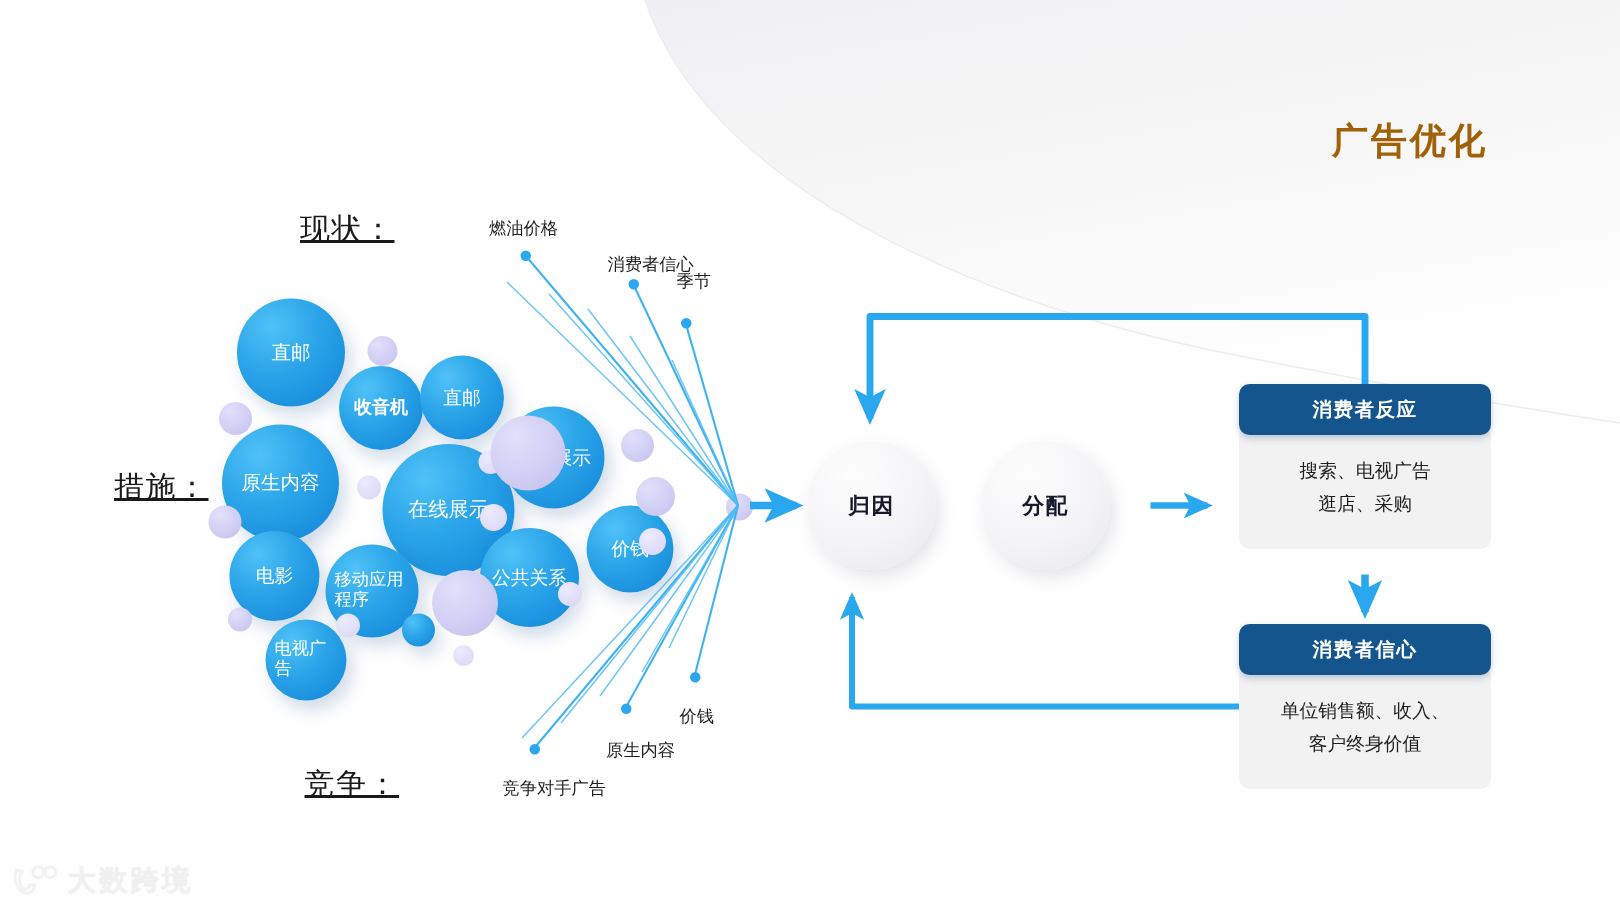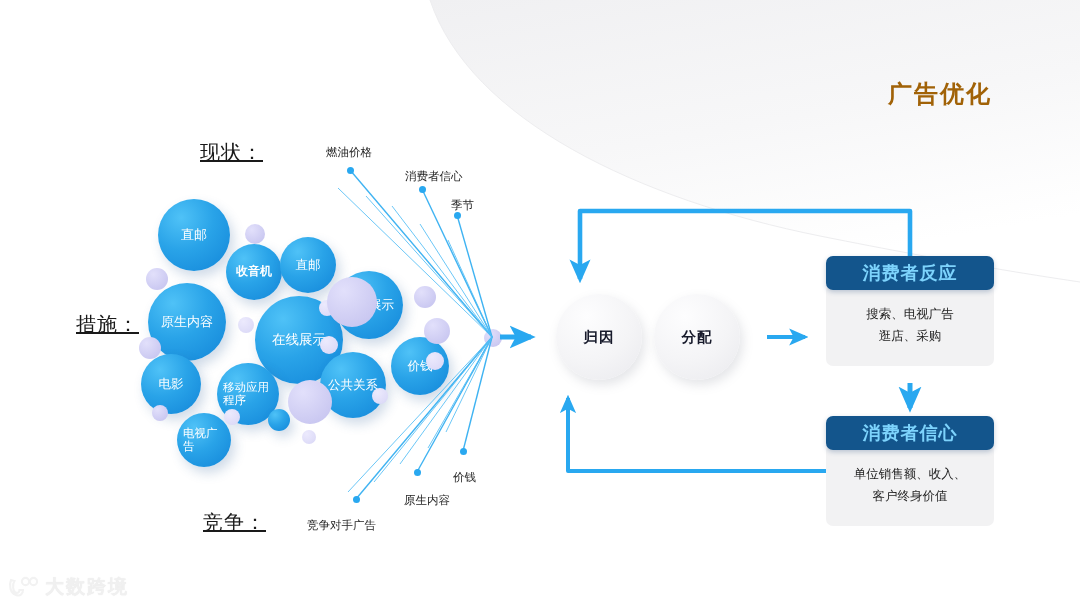--- a/index.html
+++ b/index.html
@@ -59,32 +59,32 @@
   }
 
   
   .core{
     position:absolute;width:86px;height:86px;border-radius:50%;
     background:radial-gradient(circle at 36% 26%, #fdfdfe 0%, #f4f4f6 55%, #e9e9ed 100%);
     box-shadow:3px 5px 11px rgba(120,125,140,.20);
     display:flex;align-items:center;justify-content:center;
     font-size:14.5px;font-weight:bold;color:#171a2b;letter-spacing:1px;
   }
-  .core.c1{left:556px;top:294px;}
+  .core.c1{left:538px;top:294px;}
   .core.c2{left:596px;top:294px;}
   .core.c3{left:654px;top:294px;}
 
   
   .card{position:absolute;width:168px;}
   .card .head{
     position:relative;z-index:2;
-    background:#13558c;color:#7dd3fc;
+    background:#13558c;color:#ffffff;
     border-radius:7px;
     height:34px;line-height:34px;text-align:center;
-    font-size:18px;font-weight:bold;letter-spacing:1px;
+    font-size:13px;font-weight:bold;letter-spacing:1px;
     box-shadow:0 2px 5px rgba(20,60,110,.25);
   }
   .card .body{
     position:relative;z-index:1;margin-top:-6px;
     background:#f2f2f3;
     border-radius:7px;
     padding:20px 10px 18px;
     text-align:center;color:#1f1f1f;
     font-size:12.5px;line-height:1.75;
   }
@@ -128,21 +128,21 @@
   <div class="sec-label sec-act">措施：</div>
   <div class="sec-label sec-comp">竞争：</div>
 
   <div id="bubble-cluster">
       <div class="bubble blue" style="left: 158px; top: 199px; width: 72px; height: 72px; font-size: 13px; padding: 0px 6px;">直邮</div>
       <div class="bubble blue" style="left: 226px; top: 244px; width: 56px; height: 56px; font-size: 12px; padding: 0px 6px; font-weight: bold;">收音机</div>
       <div class="bubble blue" style="left: 280px; top: 237px; width: 56px; height: 56px; font-size: 12.5px; padding: 0px 6px;">直邮</div>
       <div class="bubble blue" style="left: 148px; top: 283px; width: 78px; height: 78px; font-size: 13px; padding: 0px 6px;">原生内容</div>
       <div class="bubble blue" style="left: 255px; top: 296px; width: 88px; height: 88px; font-size: 13.5px; padding: 0px 6px;">在线展示</div>
       <div class="bubble blue" style="left: 335px; top: 271px; width: 68px; height: 68px; font-size: 12.5px; padding: 0px 6px;">在线展示</div>
-      <div class="bubble blue" style="left: 141px; top: 354px; width: 60px; height: 60px; font-size: 12.5px; padding: 0px 6px;">电影</div>
+      <div class="bubble blue" style="left: 153px; top: 354px; width: 60px; height: 60px; font-size: 12.5px; padding: 0px 6px;">电影</div>
       <div class="bubble blue" style="left: 217px; top: 363px; width: 62px; height: 62px; font-size: 11.5px; padding: 0px 6px;">移动应用程序</div>
       <div class="bubble blue" style="left: 320px; top: 352px; width: 66px; height: 66px; font-size: 12.5px; padding: 0px 6px;">公共关系</div>
       <div class="bubble blue" style="left: 391px; top: 337px; width: 58px; height: 58px; font-size: 12.5px; padding: 0px 6px;">价钱</div>
       <div class="bubble blue" style="left: 177px; top: 413px; width: 54px; height: 54px; font-size: 11.5px; padding: 0px 6px;">电视广告</div>
       <div class="bubble blue" style="left: 268px; top: 409px; width: 22px; height: 22px;"></div>
       <div class="bubble lilac" style="left: 245px; top: 224px; width: 20px; height: 20px;"></div>
       <div class="bubble lilac" style="left: 146px; top: 268px; width: 22px; height: 22px;"></div>
       <div class="bubble lilac" style="left: 139px; top: 337px; width: 22px; height: 22px;"></div>
       <div class="bubble lilac" style="left: 152px; top: 405px; width: 16px; height: 16px;"></div>
       <div class="bubble lilac2" style="left: 224px; top: 409px; width: 16px; height: 16px;"></div>
@@ -177,27 +177,27 @@
       <line x1="374" y1="482" x2="492" y2="337" stroke="#52bdf5" stroke-width="1" opacity="0.85"></line>
       <line x1="348" y1="492" x2="492" y2="337" stroke="#52bdf5" stroke-width="1" opacity="0.85"></line>
     </svg>
 
   <div id="fan-layer">
       <div class="fan-dot" style="left: 346.5px; top: 166.5px;"></div>
       <div class="fan-label" style="left: 326px; top: 145px;">燃油价格</div>
       <div class="fan-dot" style="left: 418.5px; top: 185.5px;"></div>
       <div class="fan-label" style="left: 405px; top: 152px; margin-top: 17px;">消费者信心</div>
       <div class="fan-dot" style="left: 453.5px; top: 211.5px;"></div>
-      <div class="fan-label" style="left: 451px; top: 198px;">季节</div>
+      <div class="fan-label" style="left: 451px; top: 180px;">季节</div>
       <div class="fan-dot" style="left: 459.5px; top: 447.5px;"></div>
       <div class="fan-label" style="left: 453px; top: 470px;">价钱</div>
       <div class="fan-dot" style="left: 413.5px; top: 468.5px;"></div>
       <div class="fan-label" style="left: 404px; top: 493px;">原生内容</div>
       <div class="fan-dot" style="left: 352.5px; top: 495.5px;"></div>
-      <div class="fan-label" style="left: 307px; top: 518px; text-align: center;">竞争对手广告</div>
+      <div class="fan-label" style="left: 335px; top: 518px; text-align: center;">竞争对手广告</div>
     </div>
 
   <svg class="flow" viewBox="0 0 1080 608">
     <defs>
       <marker id="ah" viewBox="0 0 10 10" refX="8.2" refY="5" markerWidth="5.2" markerHeight="5.2" orient="auto-start-reverse">
         <path d="M 0 0.6 L 10 5 L 0 9.4 L 2.3 5 Z" fill="#29a8f0"></path>
       </marker>
       <marker id="ahb" viewBox="0 0 10 10" refX="8.2" refY="5" markerWidth="4.6" markerHeight="4.6" orient="auto-start-reverse">
         <path d="M 0 0.6 L 10 5 L 0 9.4 L 2.3 5 Z" fill="#29a8f0"></path>
       </marker>

